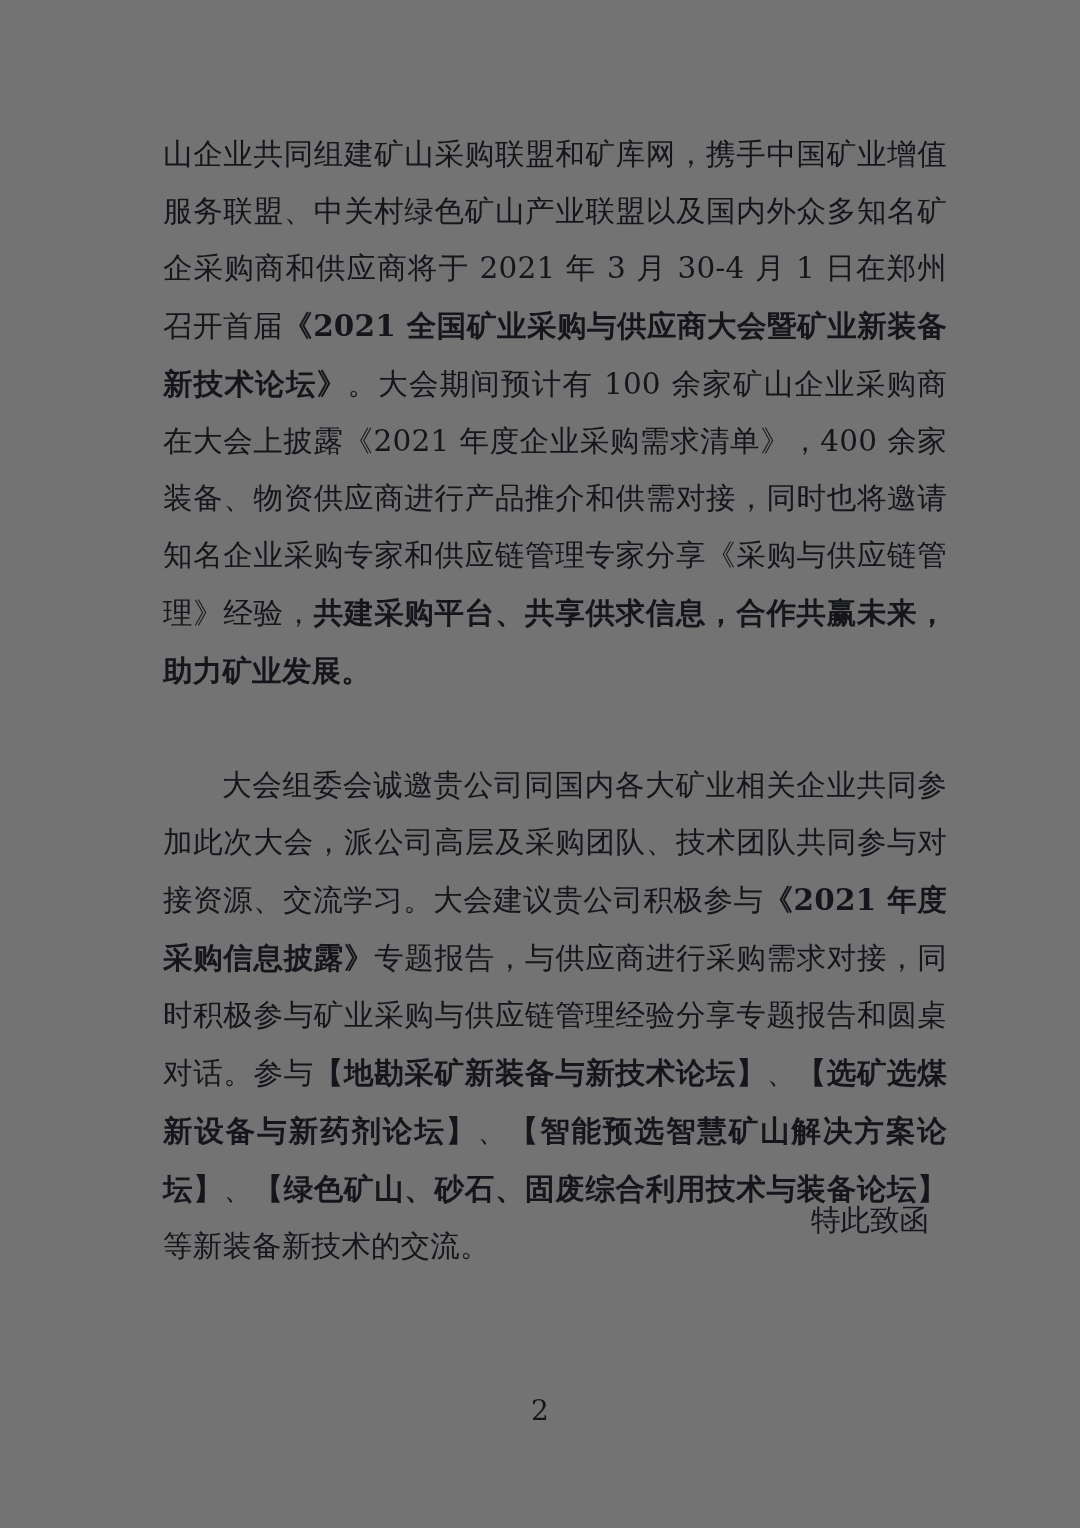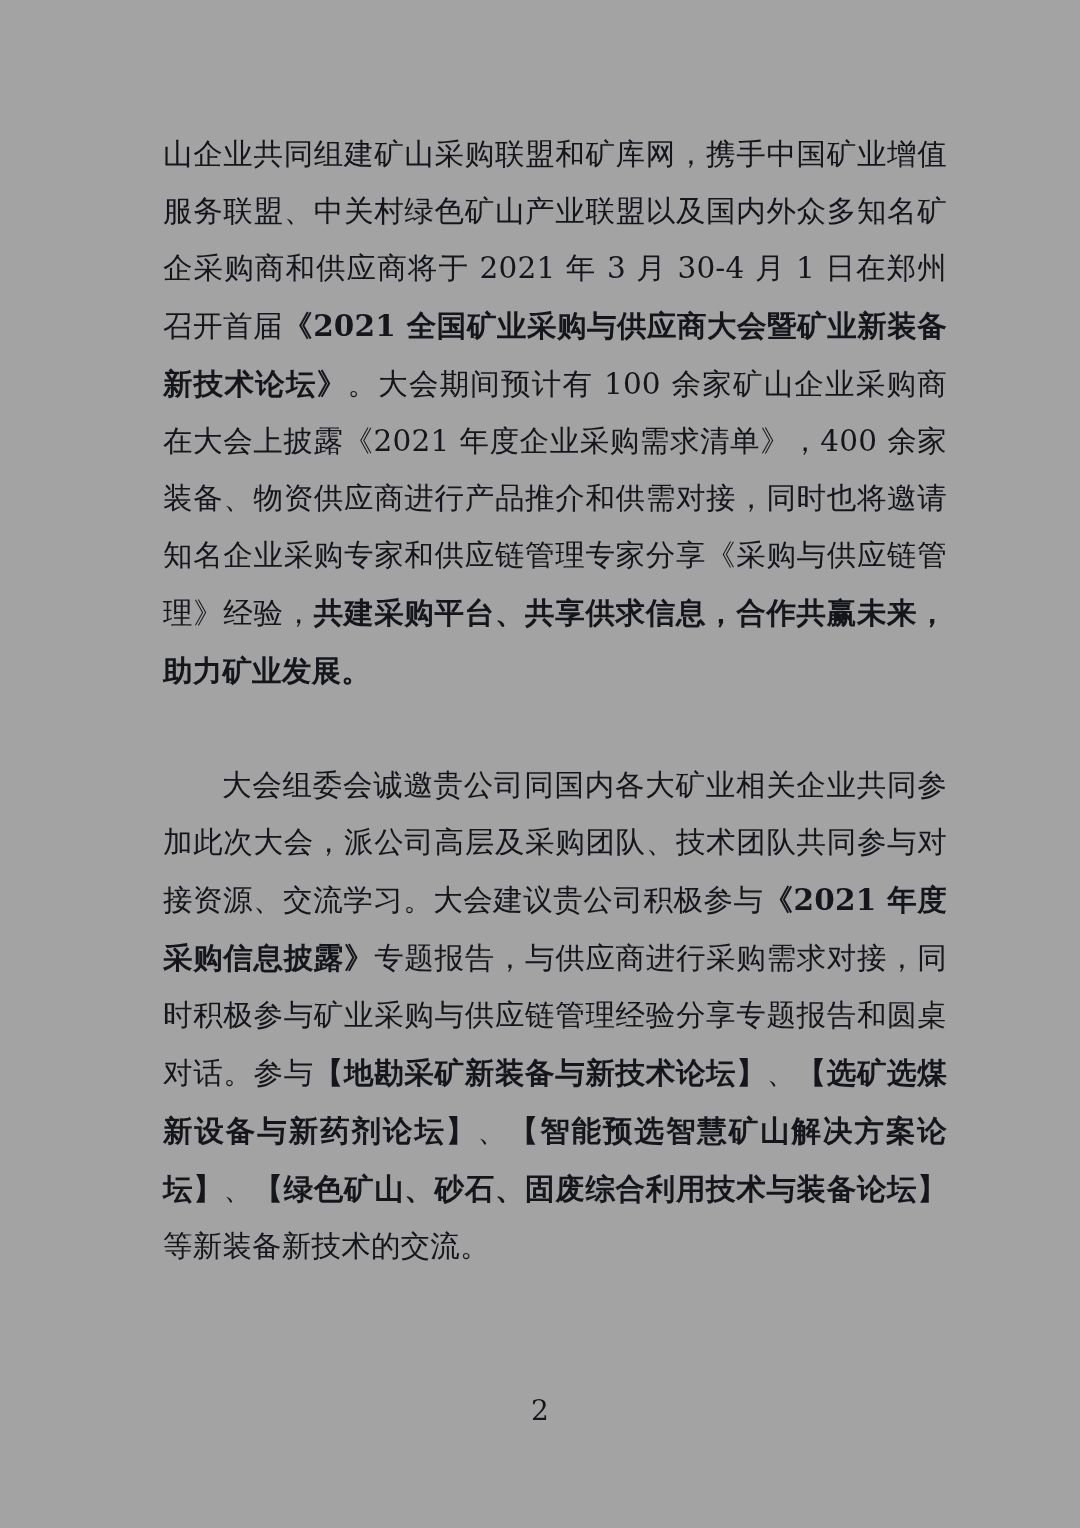--- a/index.html
+++ b/index.html
@@ -15,21 +15,21 @@
     color: #1a1a1a;
     overflow: hidden;
   }
 
   .page {
     position: absolute;
     left: 0;
     top: 0;
     width: 1080px;
     height: 1528px;
-    background: #a3a3a3;
+    background: #737373;
   }
 
   .body-text {
     position: absolute;
     left: 163px;
     top: 126px;
     width: 784px;
   }
 
   .para {
@@ -83,16 +83,17 @@
 <body>
 
 <div class="page">
 
   <div class="body-text">
     <p class="para"><span>山企业共同组建矿山采购联盟和矿库网，携手中国矿业增值服务联盟、中关村绿色矿山产业联盟以及国内外众多知名矿企采购商和供应商将于 2021 年 3 月 30-4 月 1 日在郑州召开首届</span><span class="b">《2021 全国矿业采购与供应商大会暨矿业新装备新技术论坛》</span><span>。大会期间预计有 100 余家矿山企业采购商在大会上披露《2021 年度企业采购需求清单》，400 余家装备、物资供应商进行产品推介和供需对接，同时也将邀请知名企业采购专家和供应链管理专家分享《采购与供应链管理》经验，</span><span class="b">共建采购平台、共享供求信息，合作共赢未来，助力矿业发展。</span></p>
     <div class="para-gap"></div>
     <p class="para para-indent"><span>大会组委会诚邀贵公司同国内各大矿业相关企业共同参加此次大会，派公司高层及采购团队、技术团队共同参与对接资源、交流学习。大会建议贵公司积极参与</span><span class="b">《2021 年度采购信息披露》</span><span>专题报告，与供应商进行采购需求对接，同时积极参与矿业采购与供应链管理经验分享专题报告和圆桌对话。参与</span><span class="b">【地勘采矿新装备与新技术论坛】</span><span>、</span><span class="b">【选矿选煤新设备与新药剂论坛】</span><span>、</span><span class="b">【智能预选智慧矿山解决方案论坛】</span><span>、</span><span class="b">【绿色矿山、砂石、固废综合利用技术与装备论坛】</span><span>等新装备新技术的交流。</span></p>
   </div>
 
+  <div class="closing">特此致函</div>
 
   <div class="page-number">2</div>
 
 </div>
 
 </body></html>

